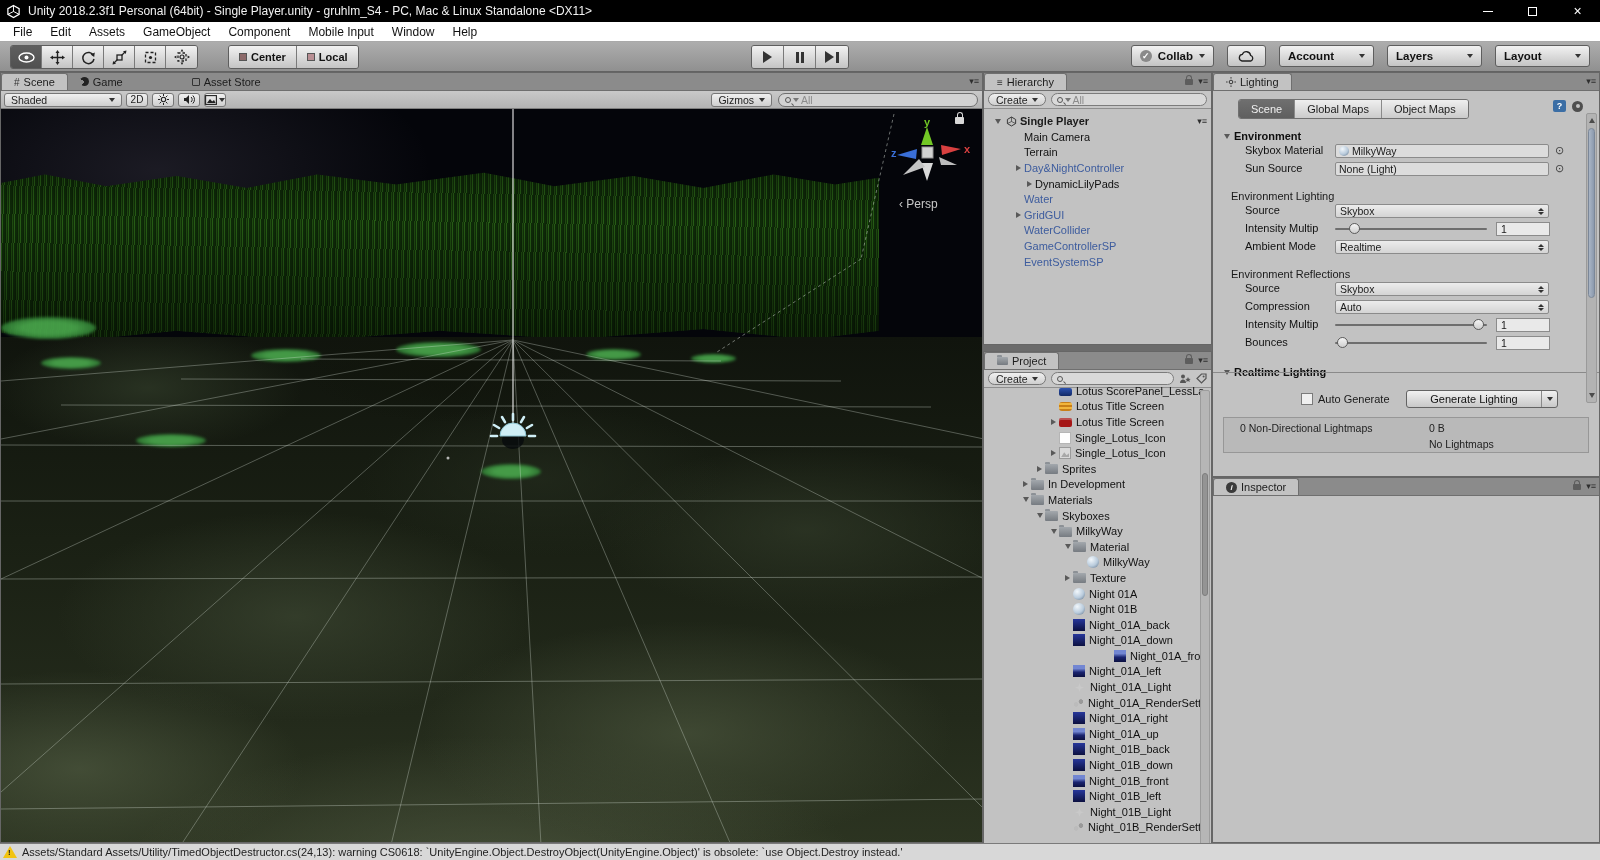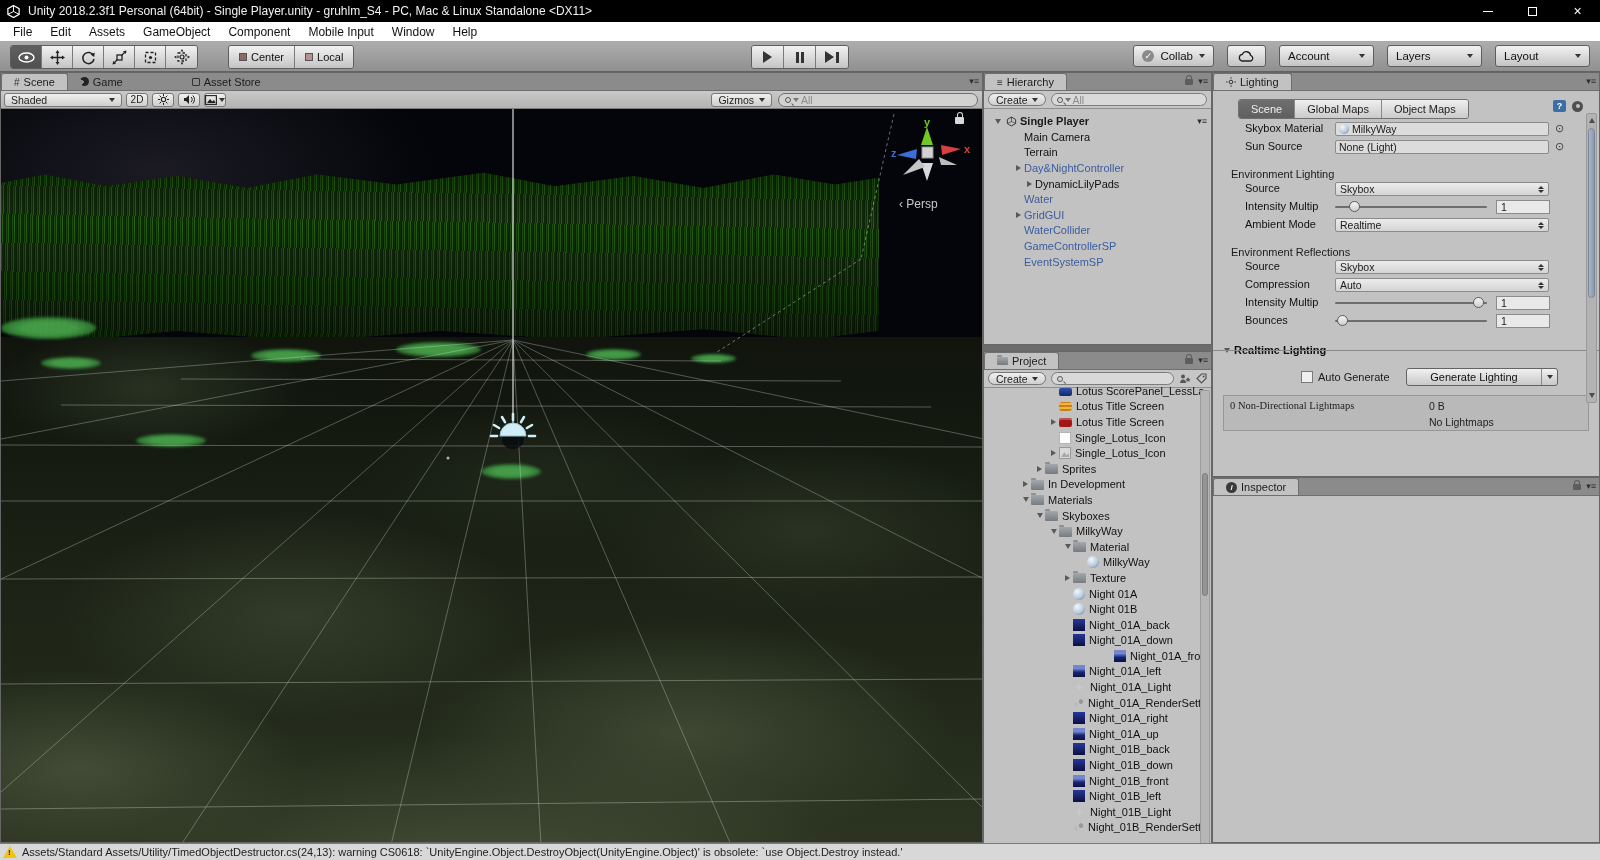--- a/index.html
+++ b/index.html
@@ -18,21 +18,21 @@
   .wb-max { width:9px; height:9px; border:1px solid #fff; display:block; }
   .wb-close { font-size:14px; line-height:1; }
 
   
   .menubar { position:absolute; left:0; top:22px; width:100%; height:20px; background:#fff; border-bottom:1px solid #a9a9a9;
              display:flex; align-items:center; padding-left:4px; }
   .menu-item { padding:0 9px; font-size:12px; color:#111; height:100%; display:flex; align-items:center; }
 
   
   .toolbar { position:absolute; left:0; top:42px; width:100%; height:30px;
-             background:linear-gradient(#adadad,#909090); border-bottom:1px solid #636363; }
+             background:linear-gradient(#adadad,#909090); border-bottom:1px solid #636363;font-weight:bold; }
   .tool-group { position:absolute; left:10px; top:3px; display:flex; border:1px solid #5e5e5e; border-radius:3px; overflow:hidden; }
   .tool-btn { width:31px; height:22px; background:linear-gradient(#f2f2f2,#c4c4c4); display:flex; align-items:center; justify-content:center; border-right:1px solid #7a7a7a; }
   .tool-btn:last-child { border-right:none; }
   .tool-btn.sel { background:linear-gradient(#5f5f5f,#505050); }
   .pivot-group { position:absolute; left:228px; top:3px; display:flex; border:1px solid #5e5e5e; border-radius:3px; overflow:hidden; }
   .pivot-btn { height:22px; padding:0 10px; background:linear-gradient(#f2f2f2,#c4c4c4); display:flex; align-items:center; gap:4px; border-right:1px solid #7a7a7a; font-size:11px; color:#111; }
   .pivot-btn:last-child { border-right:none; }
   .ico-center { width:8px; height:8px; background:#8d6a6a; border:1px solid #555; }
   .ico-local  { width:8px; height:8px; background:#b98f94; border:1px solid #555; }
   .play-group { position:absolute; left:50%; transform:translateX(-50%); top:3px; display:flex; border:1px solid #5e5e5e; border-radius:3px; overflow:hidden; }
@@ -769,20 +769,24 @@
           <div class="seg active">Scene</div>
           <div class="seg">Global Maps</div>
           <div class="seg">Object Maps</div>
         </div>
         <div class="lt-topicons">
           <span class="help-ic">?</span>
           <span class="gear"></span>
         </div>
       </div>
 
+      <div class="lt-sec">
+        <span class="tree-arrow open" style="margin-right:2px;"></span>
+        <span>Environment</span>
+      </div>
       <div class="lt-row">
         <span class="lt-label">Skybox Material</span>
         <div class="lt-ctrl obj-field">
           <span class="ticon mat" style="width:10px;height:10px;margin:0;"></span>
           <span>MilkyWay</span>
         </div>
         <span class="obj-dot">⊙</span>
       </div>
       <div class="lt-row">
         <span class="lt-label">Sun Source</span>
@@ -873,21 +877,21 @@
         </div>
         <div class="gen-btn">
           <span class="lbl">Generate Lighting</span>
           <span class="dd">
               <span class="caret"></span>
             </span>
         </div>
       </div>
 
       <div class="stats-box">
-        <span style="position:absolute; left:6px; top:4px;font-family:Liberation Serif, serif;">0 Non-Directional Lightmaps</span>
+        <span style="position:absolute; left:16px; top:4px;">0 Non-Directional Lightmaps</span>
         <span style="position:absolute; left:205px; top:4px;">0 B</span>
         <span style="position:absolute; left:205px; top:20px;">No Lightmaps</span>
       </div>
 
       <div class="lt-scroll">
         <span class="sb-arrow-up"></span>
         <div class="thumbv"></div>
         <span class="sb-arrow-dn"></span>
       </div>
     </div>

